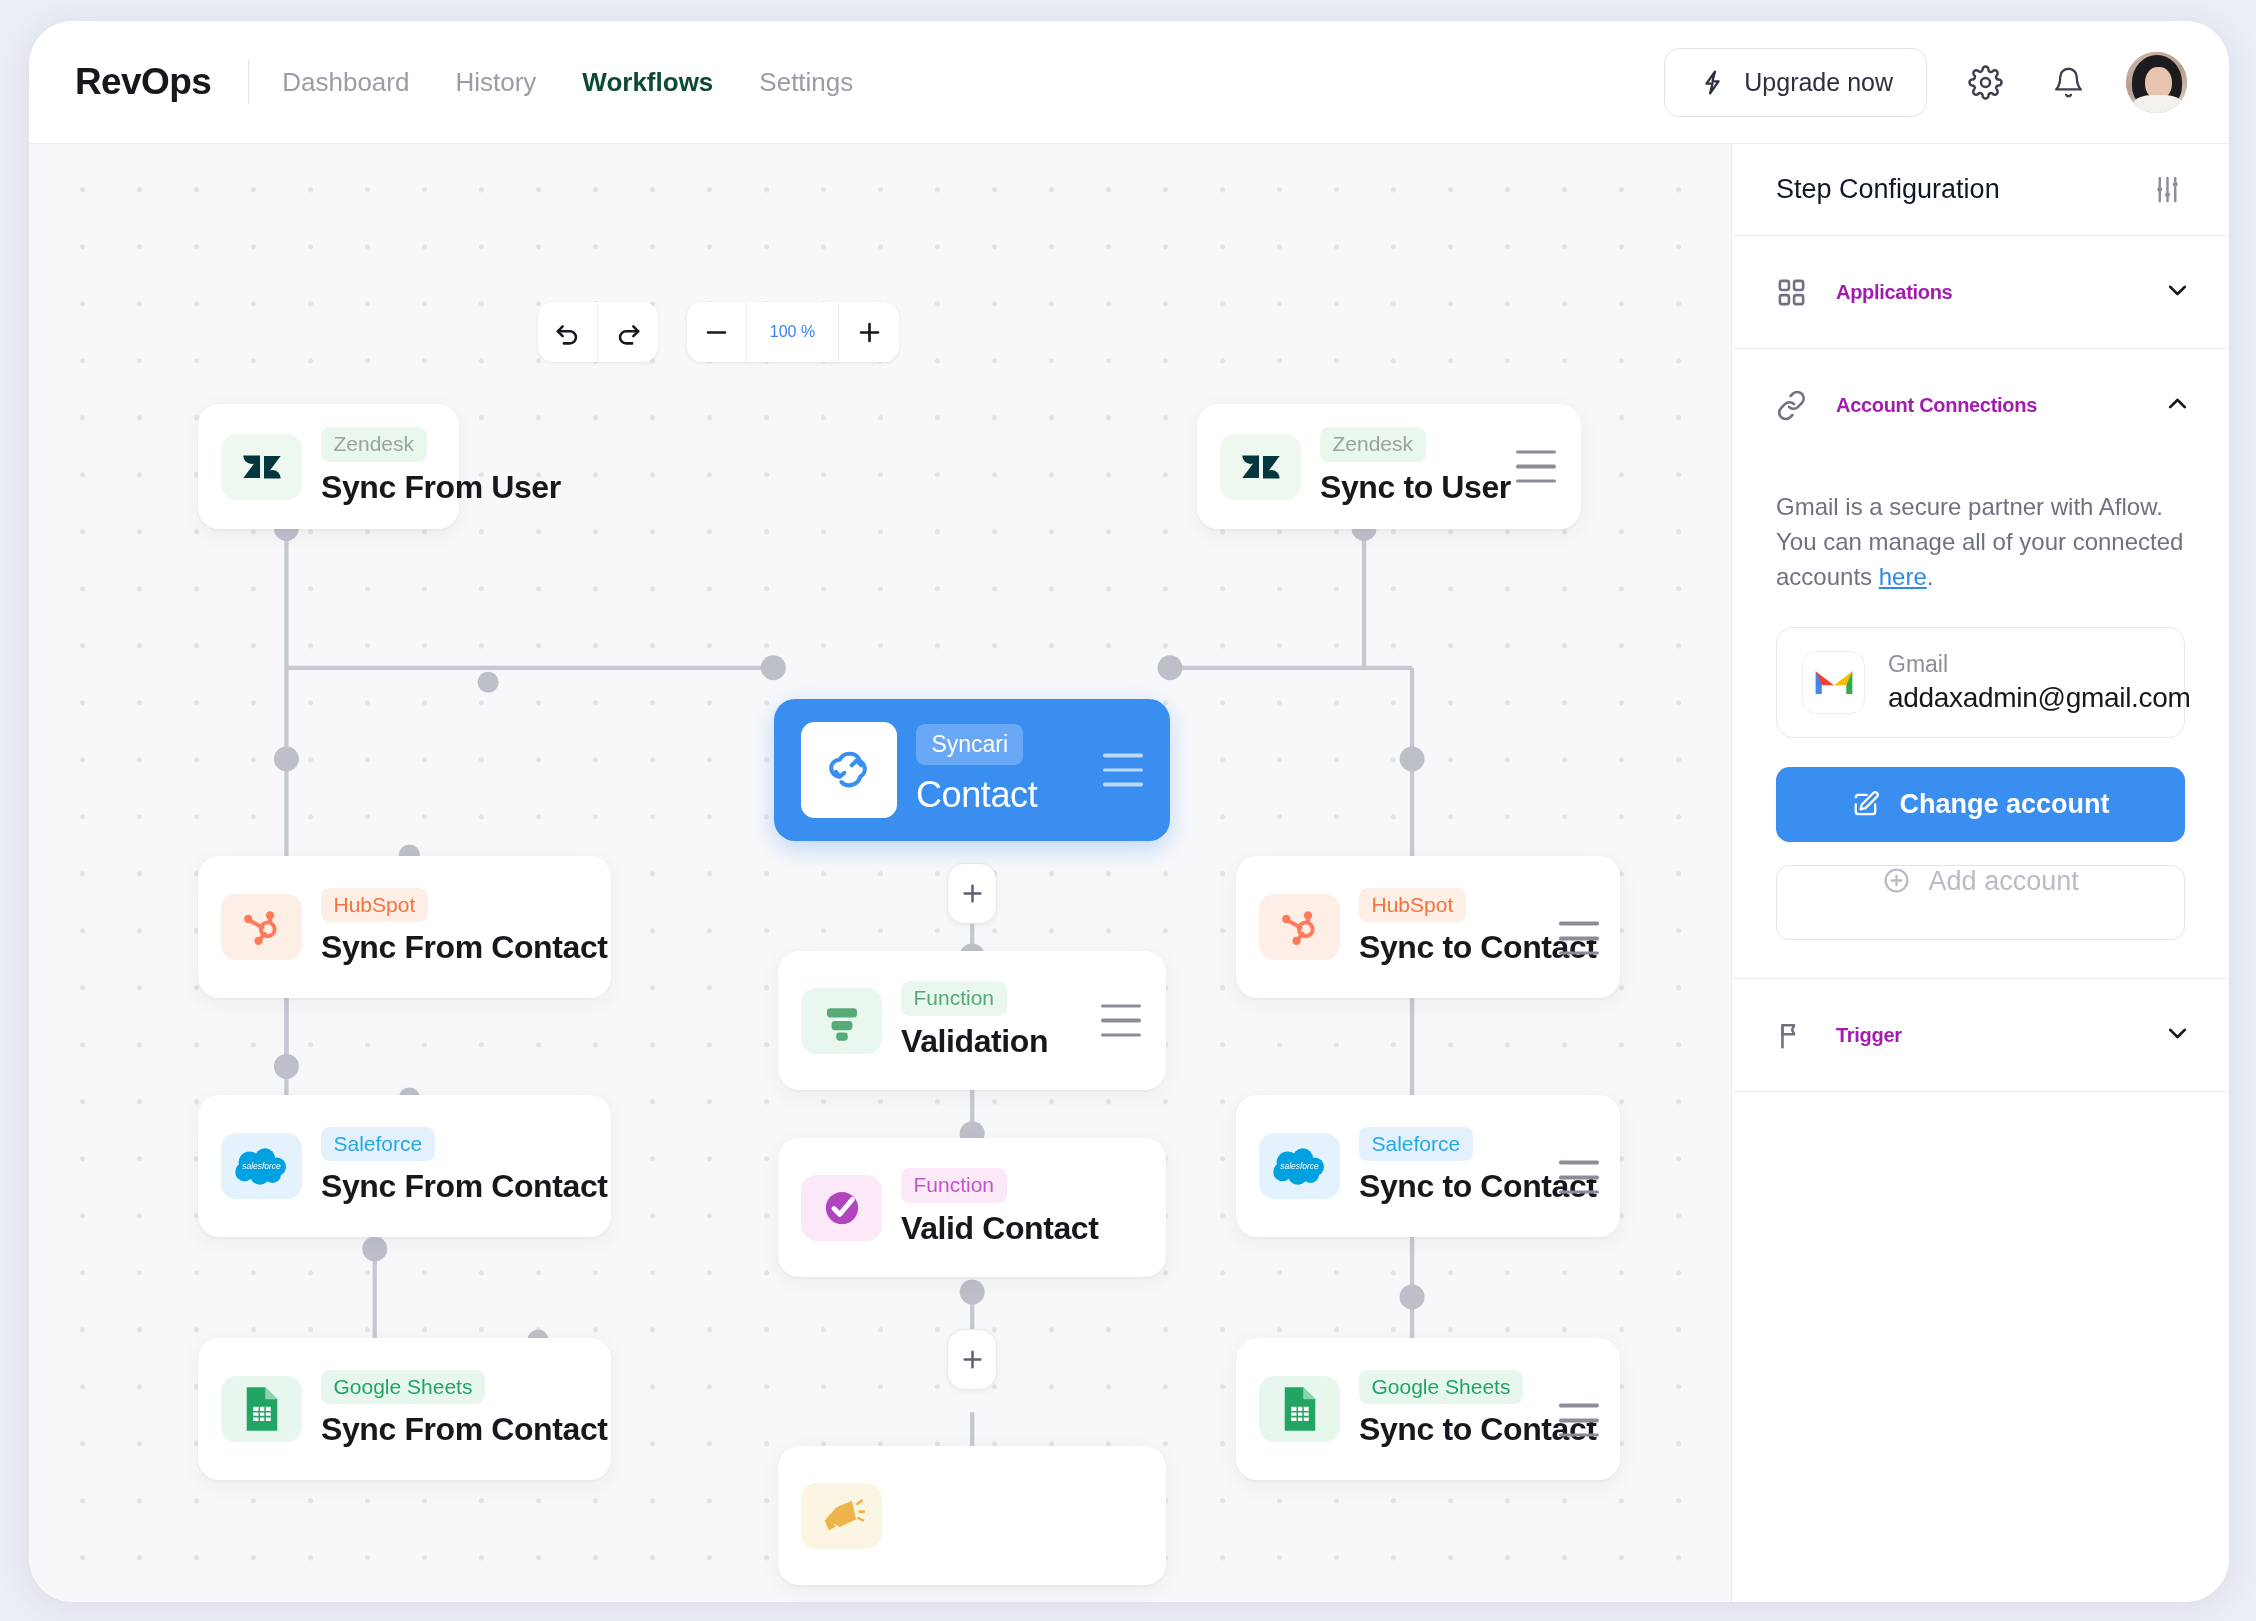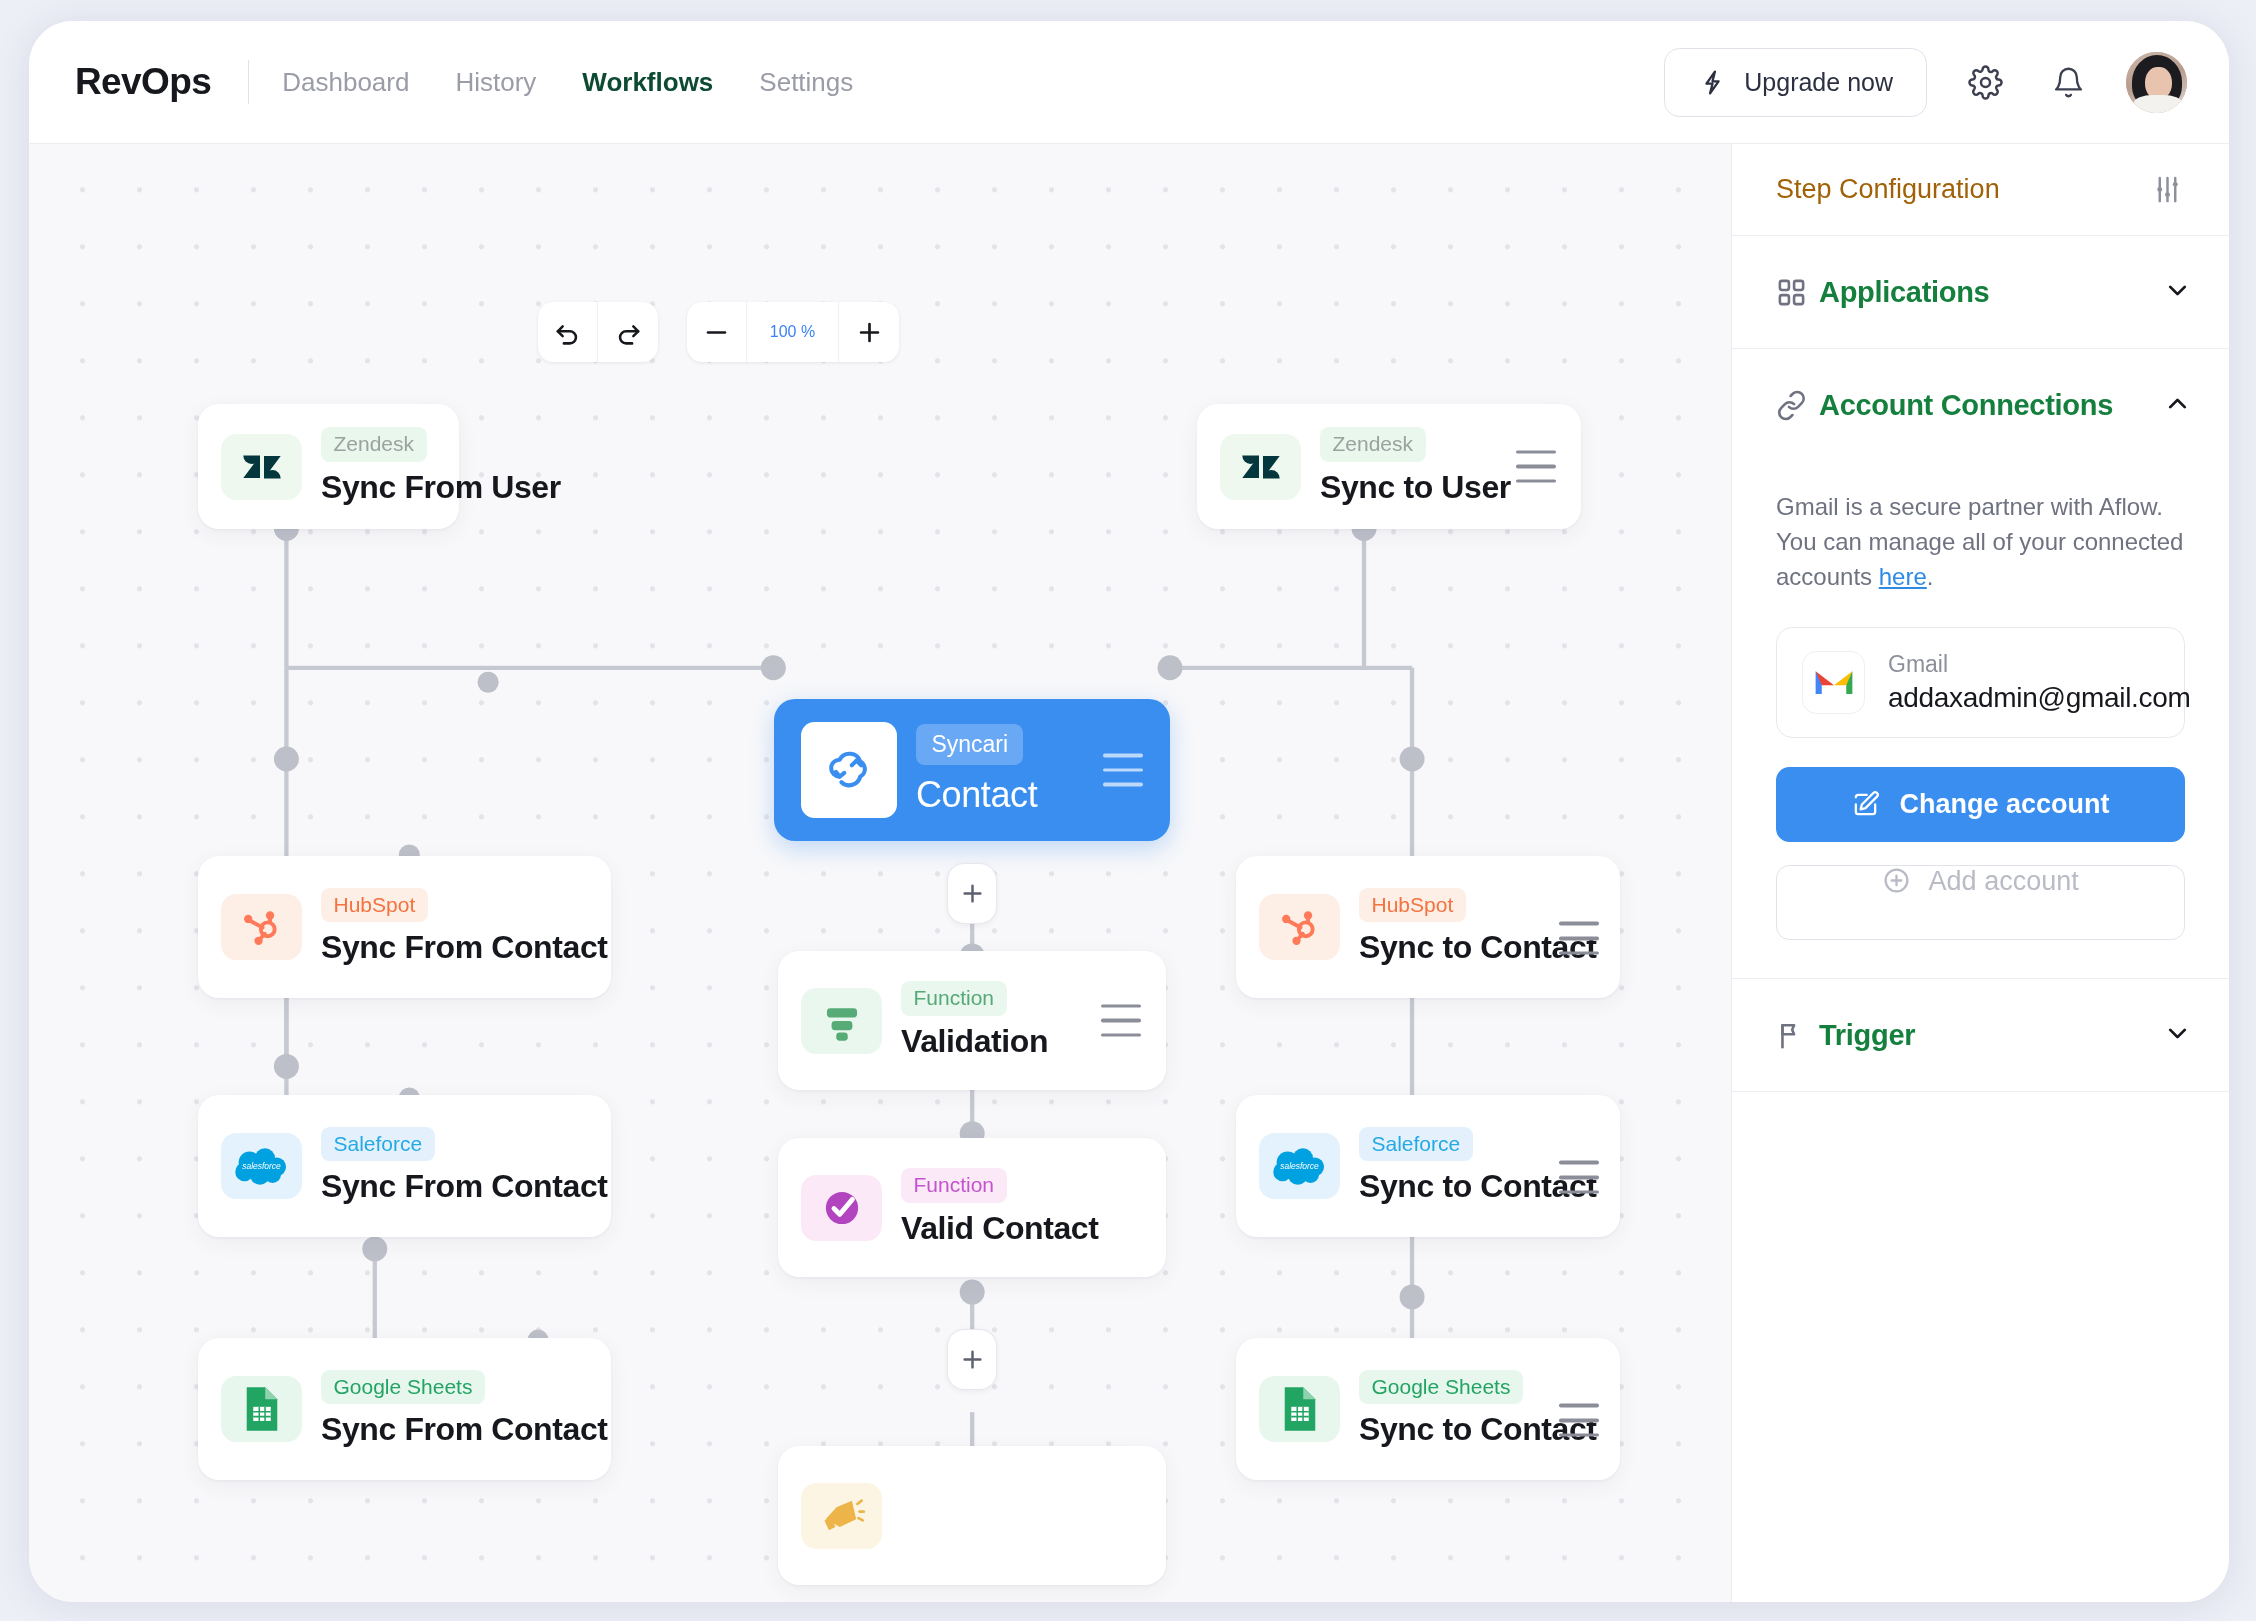--- a/index.html
+++ b/index.html
@@ -163,31 +163,31 @@
   
   #panel {
     flex: 0 0 498px; width: 498px;
     border-left: 1px solid #ececf1;
     background: #fff; display: flex; flex-direction: column;
   }
   .panel-head {
     height: 92px; flex: 0 0 92px; display: flex; align-items: center;
     padding: 0 37px 0 44px; border-bottom: 1px solid #ececf1;
   }
-  .panel-head-title { font-size: 27px; color: #a16207; font-weight: 400; }
+  .panel-head-title { font-size: 27px; color: #0f172a; font-weight: 400; }
   .panel-head .icon-btn { margin-left: auto; }
   .sec-row {
     height: 113px; flex: 0 0 113px; display: flex; align-items: center;
     padding: 0 37px 0 44px; border-bottom: 1px solid #ececf1;
     cursor: pointer;
   }
   .sec-row .sec-ic { width: 38px; flex: 0 0 38px; display:flex; align-items:center; }
   .sec-title {
-    font-size: 29px; font-weight: 700; color: #15803d;
-    margin-left: 5px; letter-spacing: -0.3px;
+    font-size: 20px; font-weight: 700; color: #a21caf;
+    margin-left: 22px; letter-spacing: -0.3px;
   }
   .sec-row .chev { margin-left: auto; }
   .sec-body { padding: 27px 44px 38px; border-bottom: 1px solid #ececf1; }
   .sec-desc {
     font-size: 24px; line-height: 1.46; color: #6f7280; font-weight: 400;
   }
   .sec-desc a { color: #2f8ae5; text-decoration: underline; }
   .acct-card {
     margin-top: 33px; border: 1px solid #e7e8ee; border-radius: 16.3px;
     padding: 23px 25px; display: flex; align-items: center; gap: 23px;

